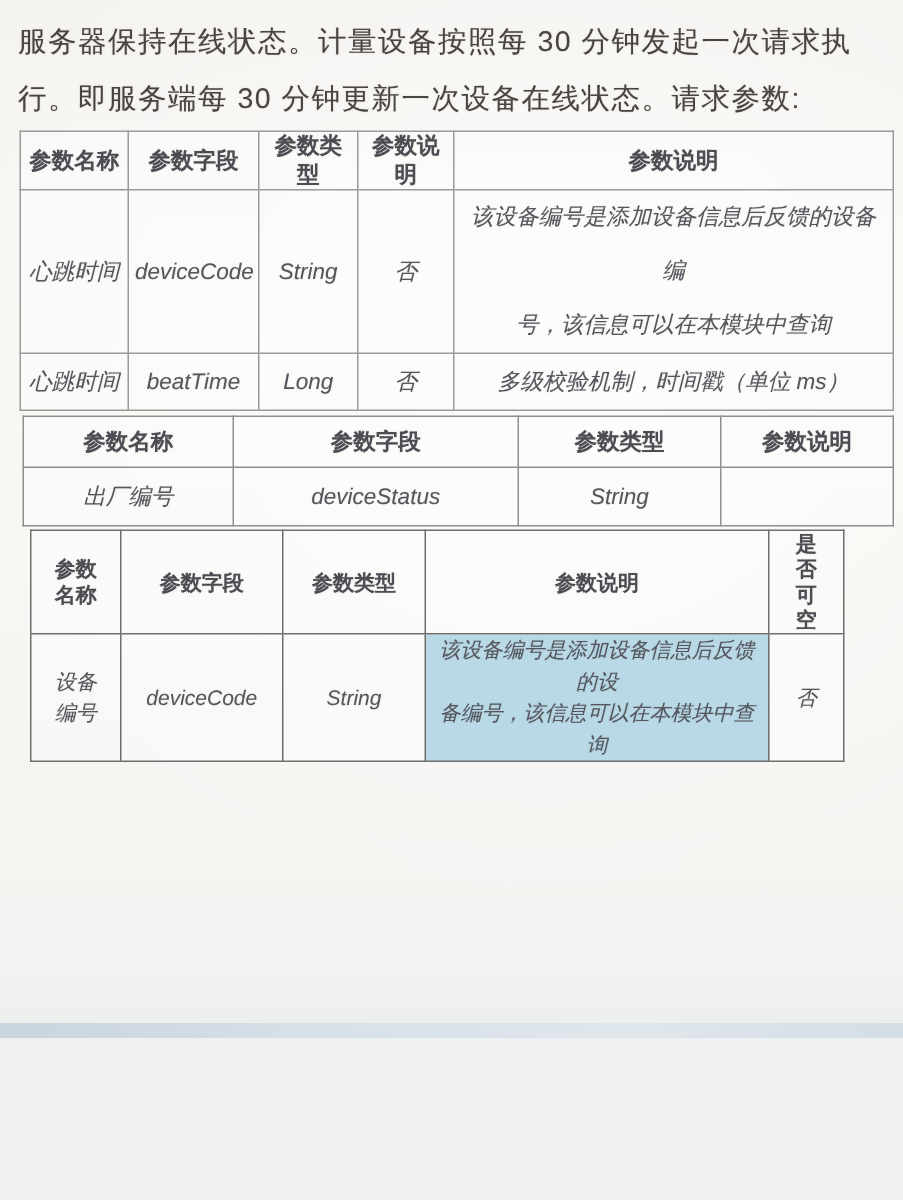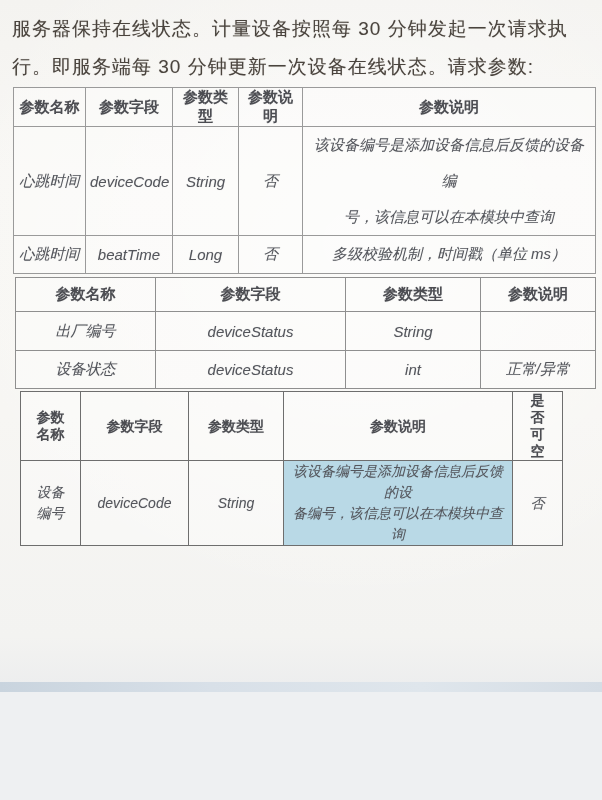--- a/index.html
+++ b/index.html
@@ -112,26 +112,20 @@
       <th>参数字段</th>
       <th>参数类型</th>
       <th>参数说明</th>
     </tr>
     <tr>
       <td>出厂编号</td>
       <td>deviceStatus</td>
       <td>String</td>
       <td></td>
     </tr>
-    <tr>
-      <td>设备状态</td>
-      <td>deviceStatus</td>
-      <td>int</td>
-      <td>正常/异常</td>
-    </tr>
   </tbody>
     </table>
 
 
   <table class="t3">
     <colgroup>
         <col style="width:60px">
         <col style="width:108px">
         <col style="width:95px">
         <col style="width:229px">

